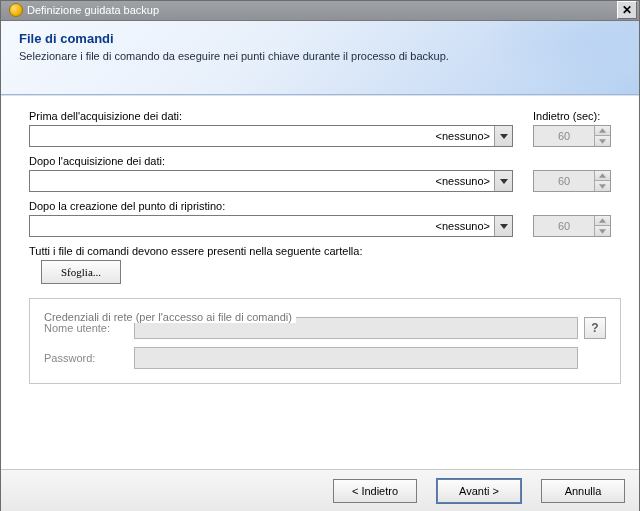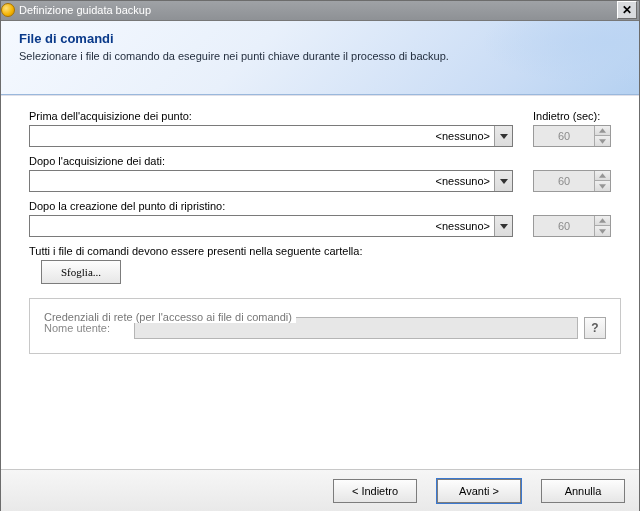--- a/index.html
+++ b/index.html
@@ -11,21 +11,21 @@
     width: 640px;
     height: 511px;
     overflow: hidden;
     position: relative;
   }
   .titlebar {
     height: 20px;
     background: linear-gradient(#9fa2a6, #8e9195);
     display: flex;
     align-items: center;
-    padding-left: 0;
+    padding-left: 8px;
     color: #fff;
     font-size: 11px;
     border-bottom: 1px solid #777;
   }
   .titlebar .icon {
     width: 14px; height: 14px;
     margin-right: 4px;
     border-radius: 50%;
     background: radial-gradient(circle at 35% 35%, #ffe07a, #f2b200 60%, #cc8a00);
     border: 1px solid #a87200;
@@ -211,21 +211,21 @@
 
   <div class="header">
     <h1>File di comandi</h1>
     <p>Selezionare i file di comando da eseguire nei punti chiave durante il processo di backup.</p>
   </div>
 
   <div class="body">
 
     <div class="row">
       <div class="col-main">
-        <span class="field-label">Prima dell'acquisizione dei punto:</span>
+        <span class="field-label">Prima dell'acquisizione dei dati:</span>
         <div class="combo">
           <span class="combo-text">&lt;nessuno&gt;</span>
           <div class="combo-btn">
             <svg viewBox="0 0 8 8">
                 <polygon points="0,2 8,2 4,7" fill="#333"></polygon>
               </svg>
           </div>
         </div>
       </div>
       <div class="col-side">
@@ -321,20 +321,25 @@
 
     <div class="group">
       <span class="legend">Credenziali di rete (per l'accesso ai file di comandi)</span>
       <div class="cred-row">
         <span class="cred-label">Nome utente:</span>
         <div class="cred-input"></div>
         <div class="cred-help">
           <span>?</span>
         </div>
       </div>
+      <div class="cred-row">
+        <span class="cred-label">Password:</span>
+        <div class="cred-input"></div>
+        <div style="width:28px"></div>
+      </div>
     </div>
 
   </div>
 
   <div class="footer">
     <button>&lt; Indietro</button>
     <button class="default">Avanti &gt;</button>
     <button>Annulla</button>
   </div>
 

